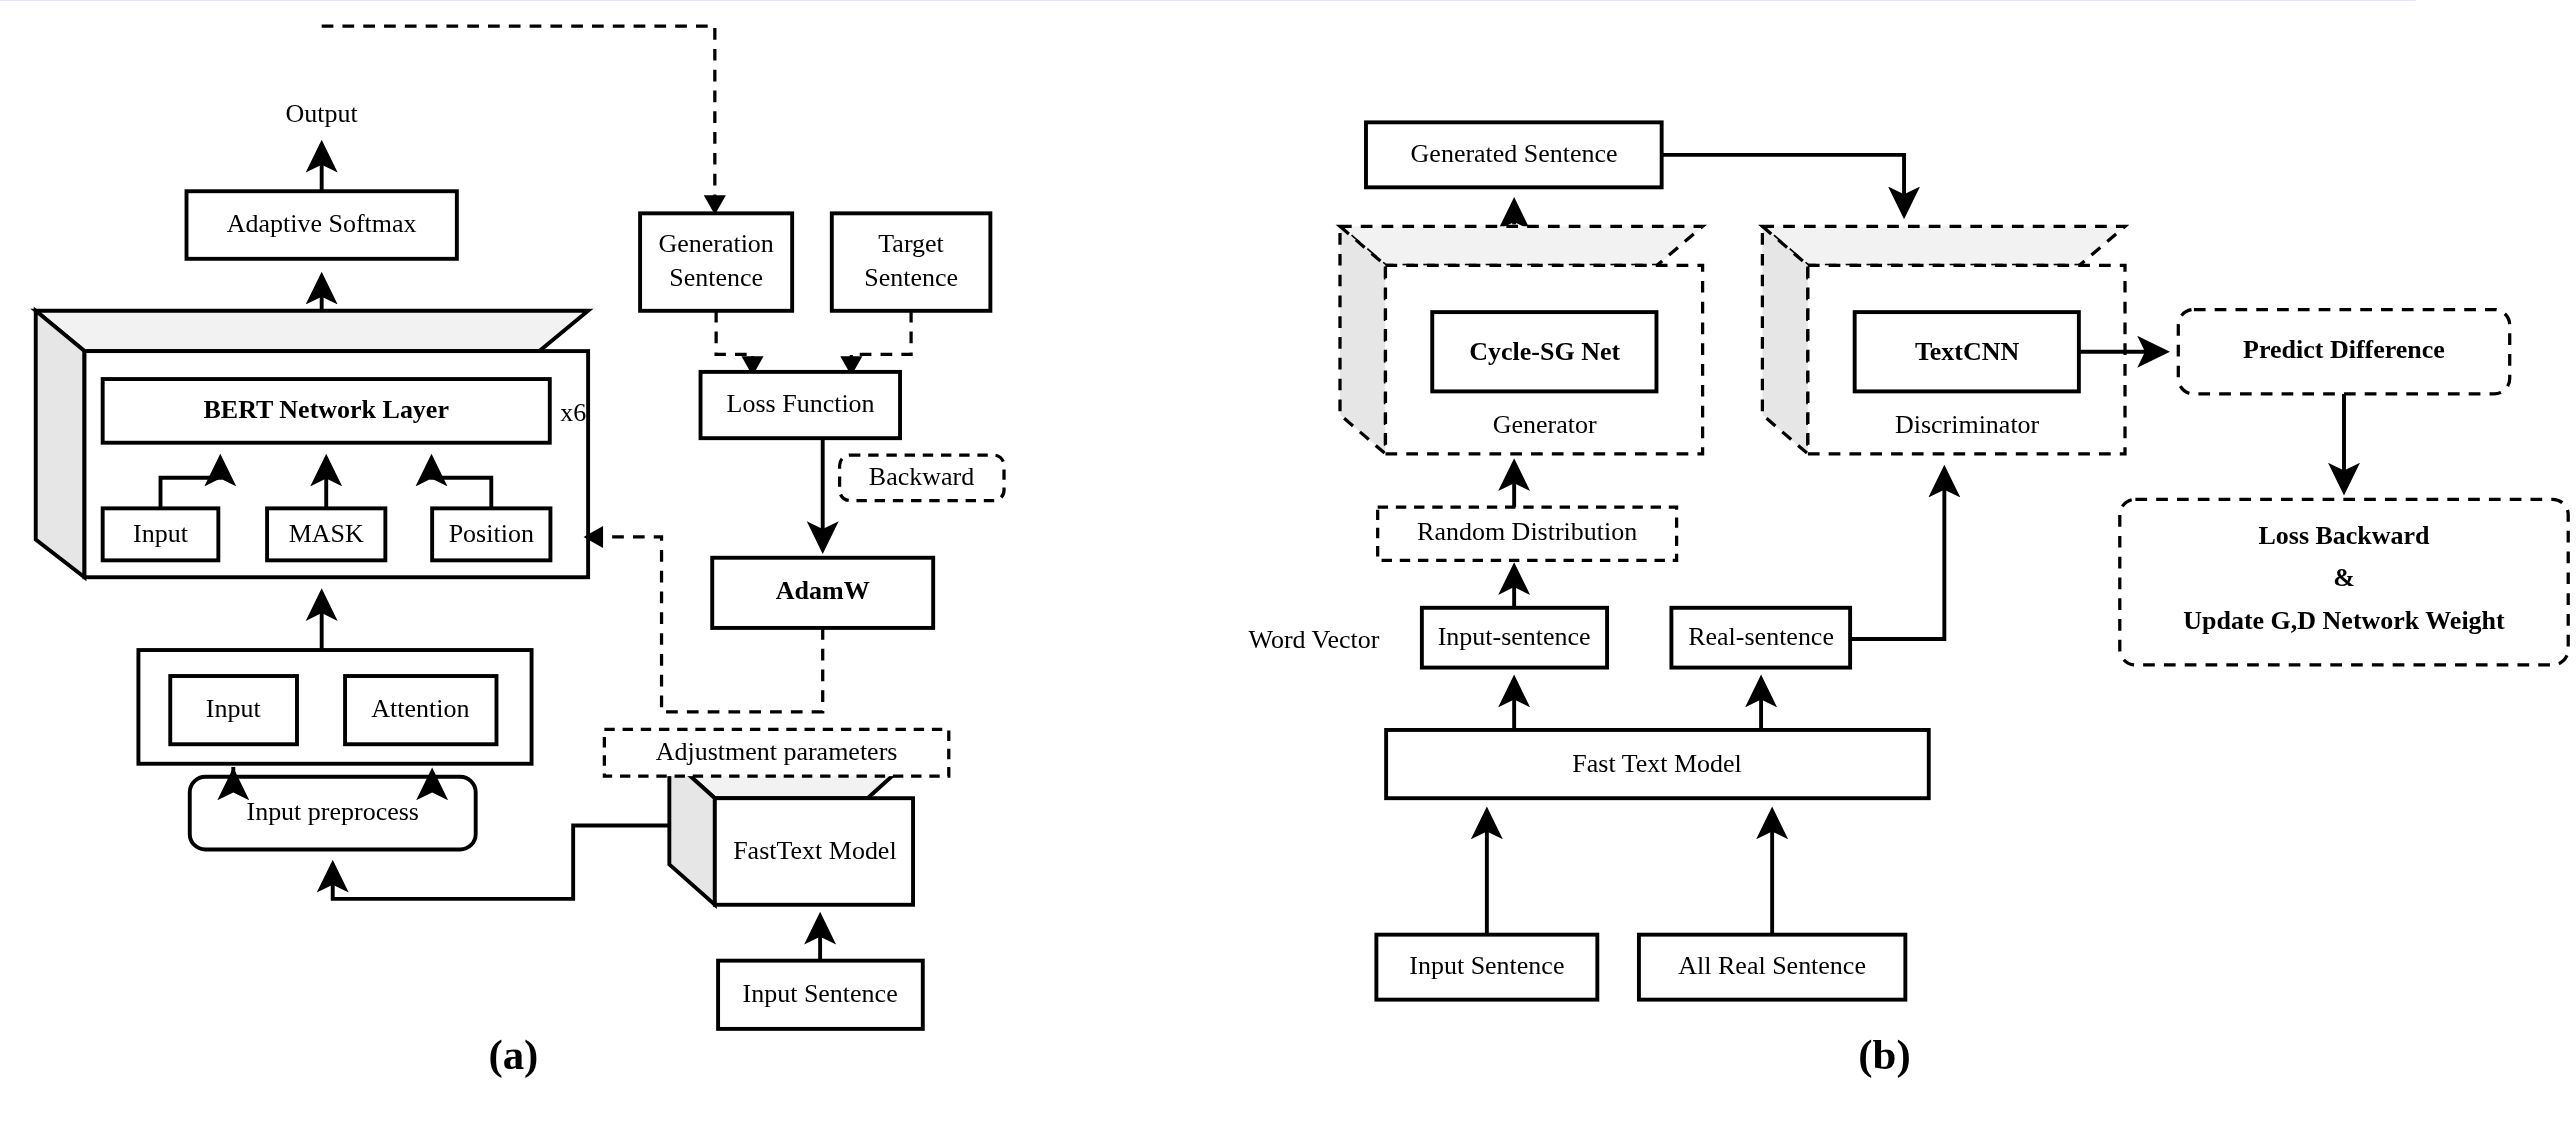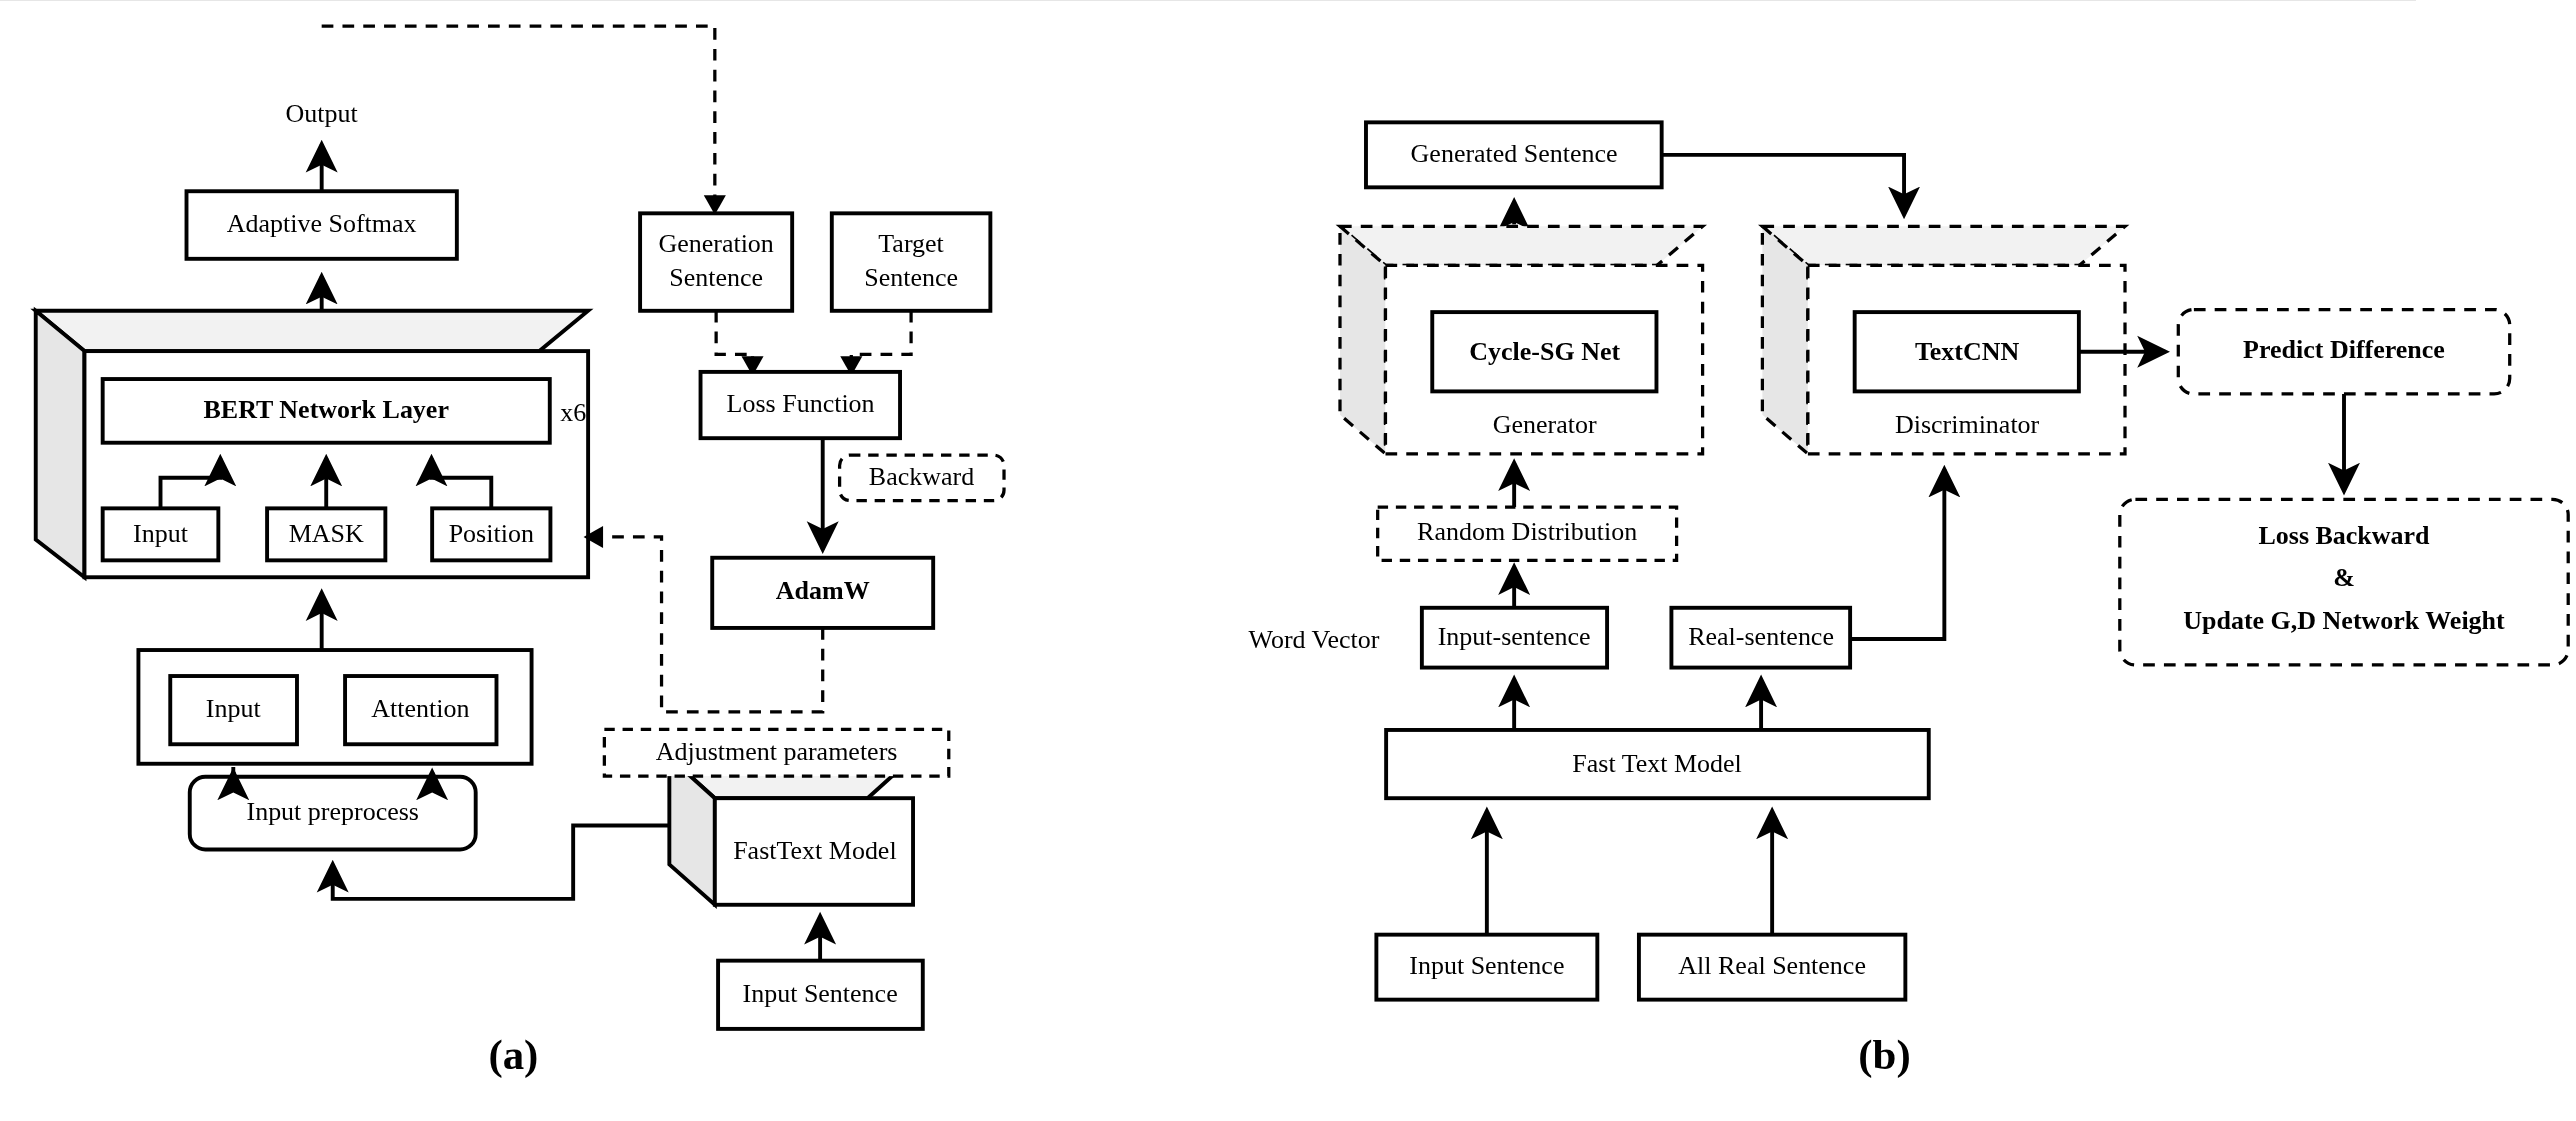--- a/index.html
+++ b/index.html
@@ -4,21 +4,21 @@
 <style>
   html, body {
     margin: 0;
     padding: 0;
     background: #ffffff;
   }
   #root {
     position: relative;
     width: 2416px;
     height: 1122px;
-    background: #737373;
+    background: #8b5cf6;
     font-family: "Liberation Serif", "DejaVu Serif", serif;
   }
   svg { display: block; }
   .node-text {
     font-family: "Liberation Serif", "DejaVu Serif", serif;
     fill: #000000;
     text-anchor: middle;
     dominant-baseline: middle;
   }
   .t-reg { font-size: 40px; }

